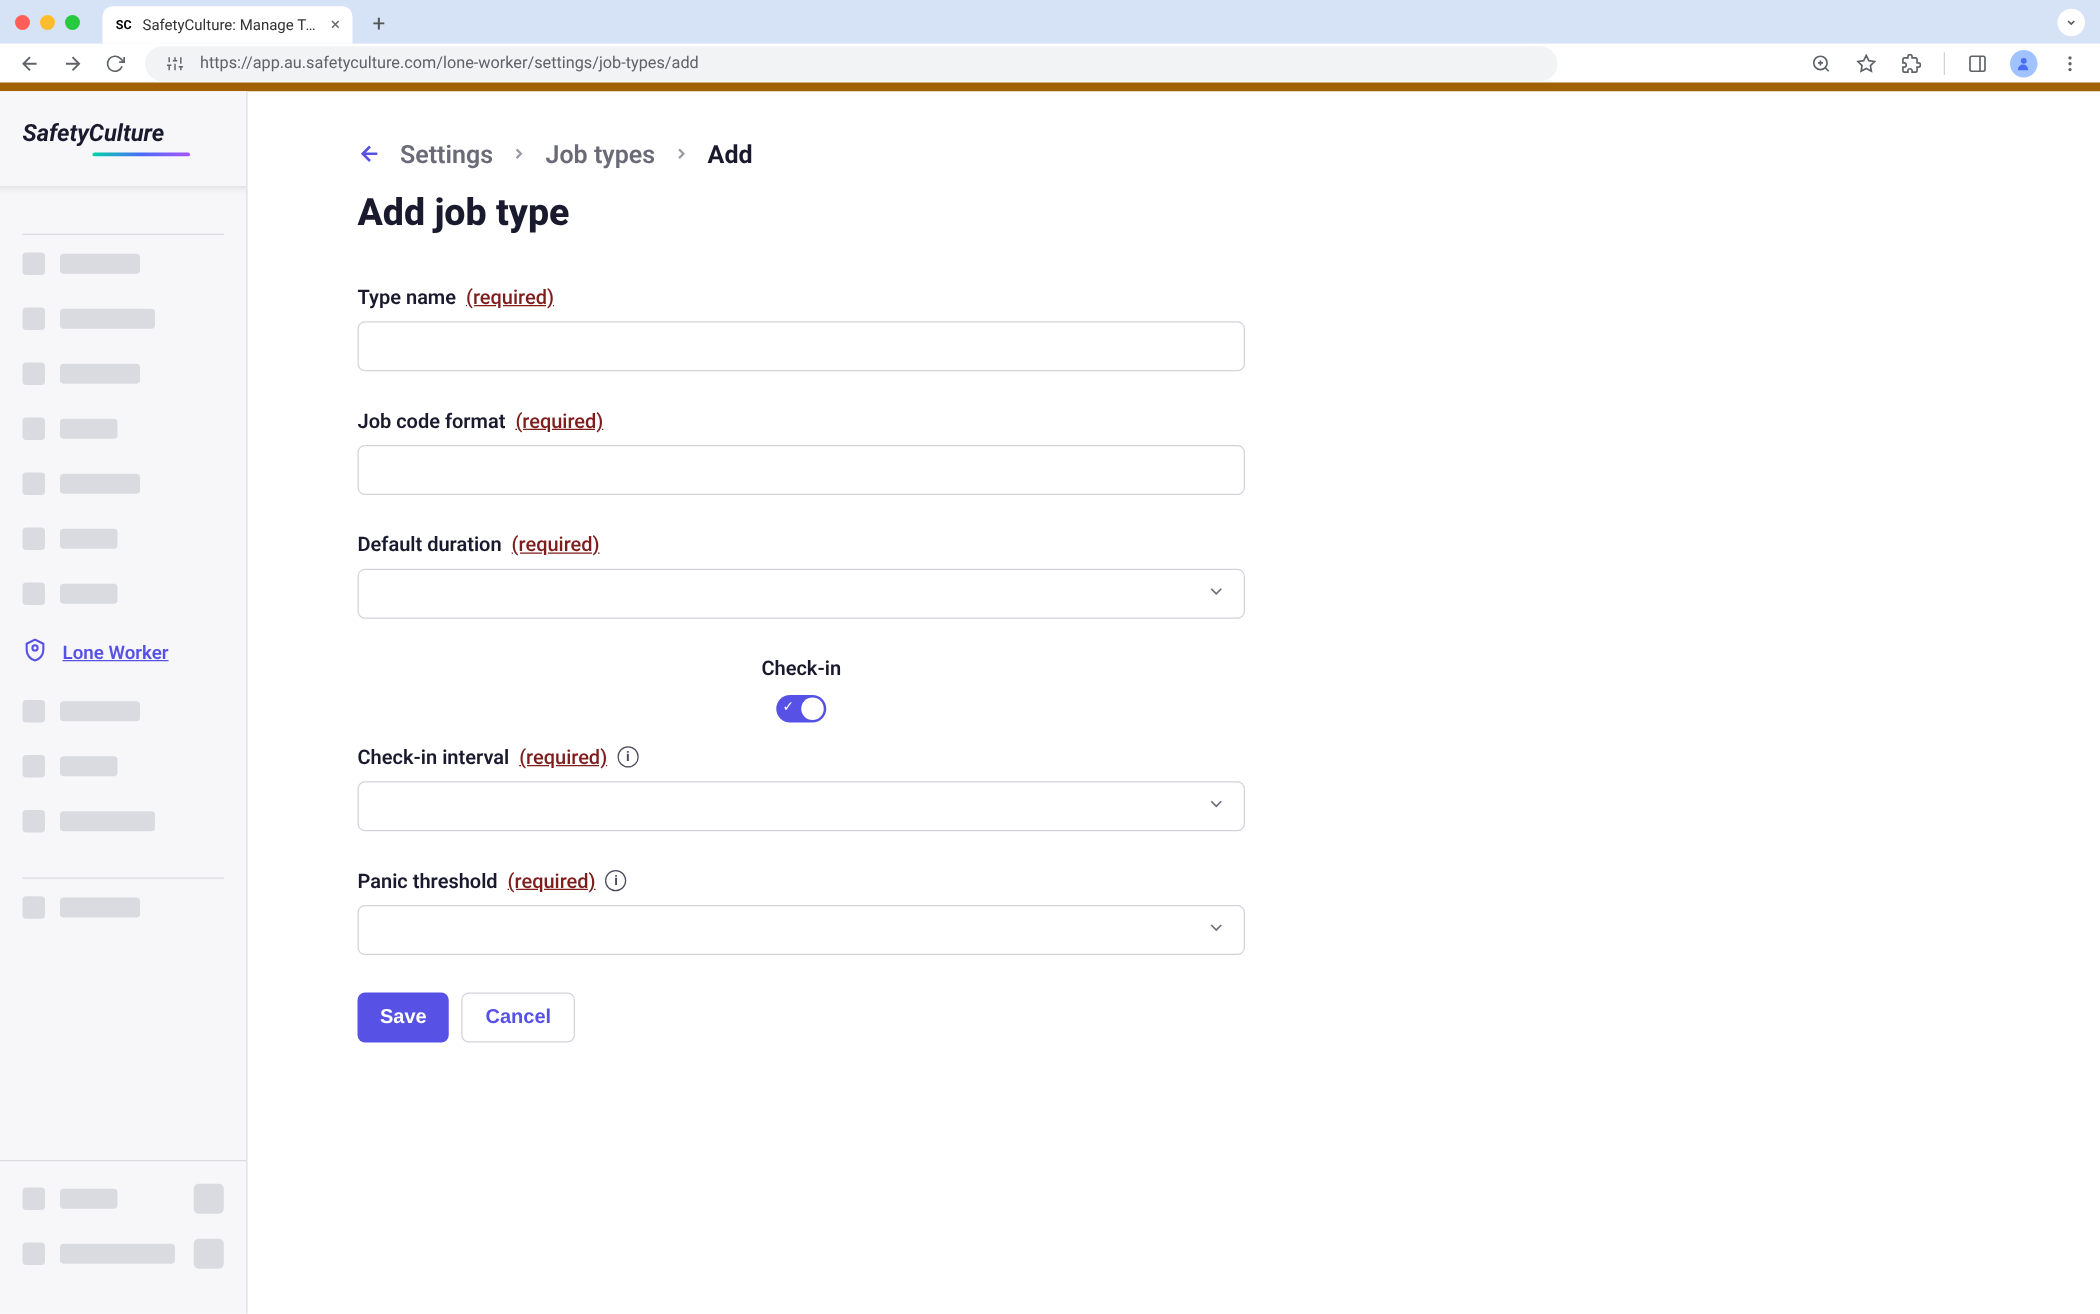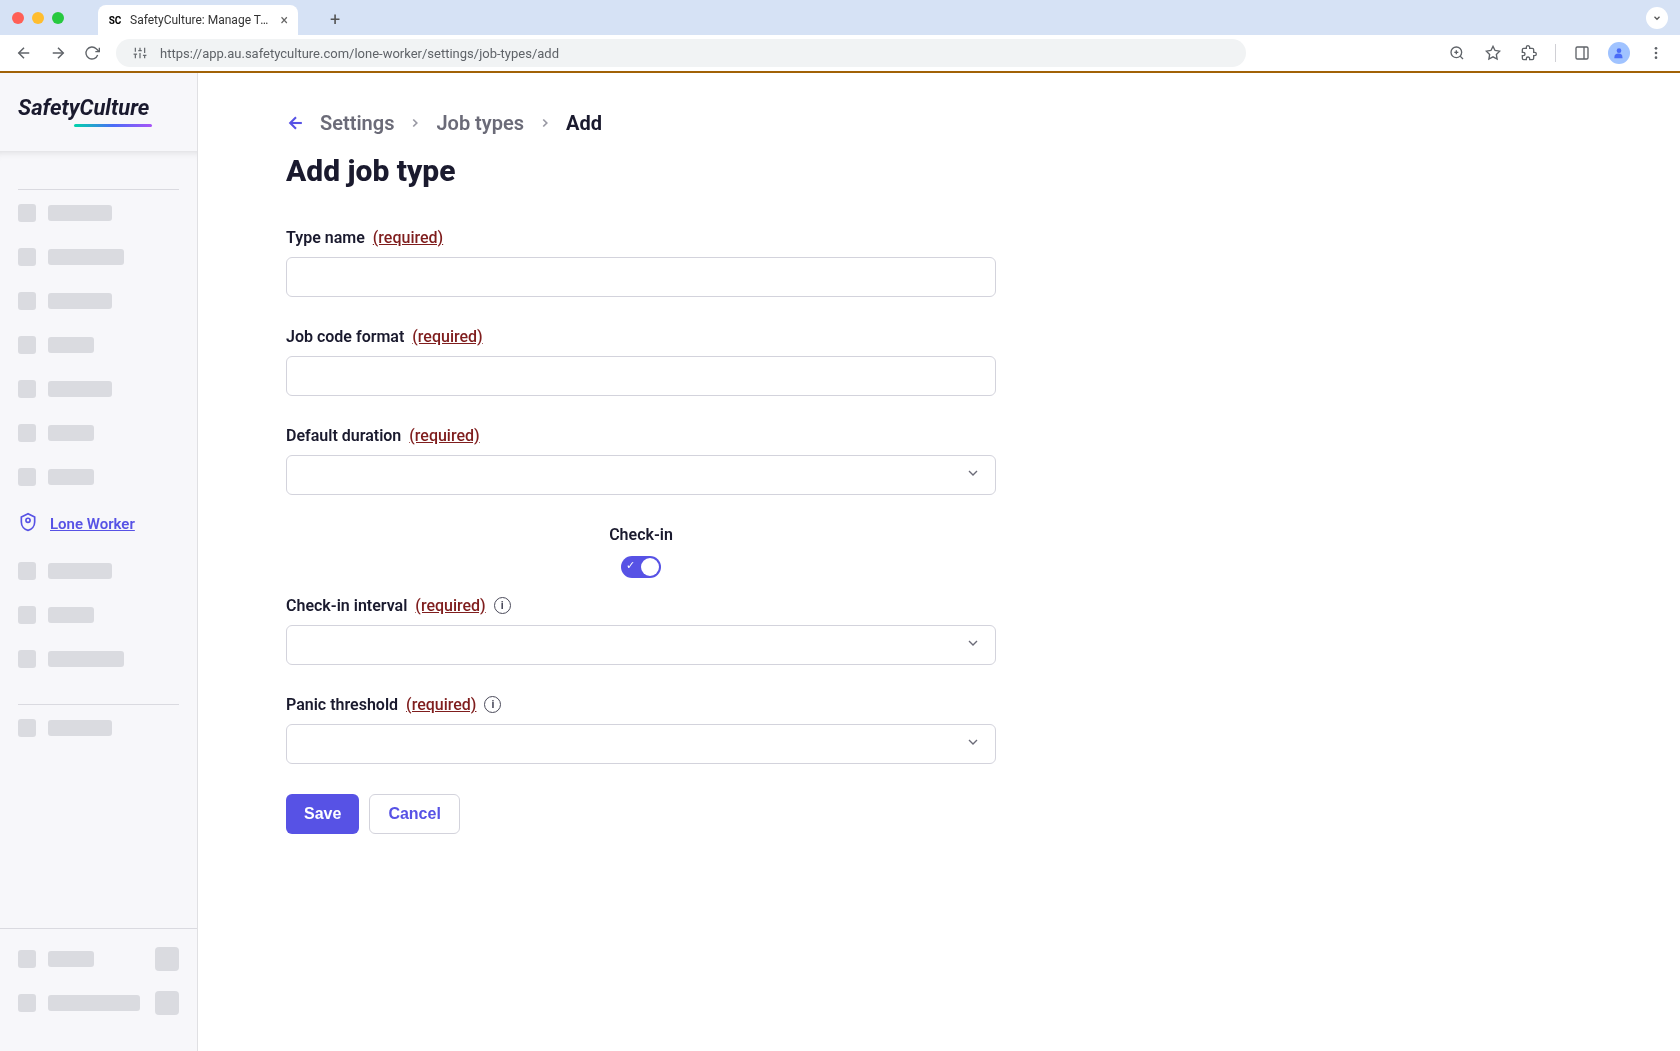--- a/index.html
+++ b/index.html
@@ -10,21 +10,21 @@
       height: 1051px;
       overflow: hidden;
     }
     
     .chrome-top {
       height: 35px;
       background: #d6e2f5;
       display: flex;
       align-items: center;
       padding: 4px 12px;
-      gap: 24px;
+      gap: 8px;
     }
     .traffic-lights { display: flex; gap: 8px; margin-right: 10px; }
     .traffic-light { width: 12px; height: 12px; border-radius: 50%; }
     .tl-red { background: #ff5f56; }
     .tl-yellow { background: #ffbd2e; }
     .tl-green { background: #27c93f; }
     .tab {
       background: #fff;
       border-radius: 8px 8px 0 0;
       padding: 6px 10px;
@@ -43,21 +43,21 @@
     .chrome-right { margin-left: auto; display: flex; align-items: center; gap: 10px;}
     .chevron-down-circle { width: 22px; height: 22px; border-radius: 50%; background: #fff; display:flex; align-items:center; justify-content:center; color:#555; font-size:12px;}
 
     .addr-bar {
       height: 38px;
       background: #fff;
       display: flex;
       align-items: center;
       padding: 0 14px;
       gap: 14px;
-      border-bottom: 2px solid #a16207;
+      border-bottom: 7px solid #a16207;
     }
     .nav-btn { color: #5f6368; font-size: 16px; width: 20px; display:flex; justify-content:center;}
     .url-pill {
       flex: 1;
       background: #f1f3f4;
       border-radius: 20px;
       height: 28px;
       display: flex;
       align-items: center;
       padding: 0 14px;
@@ -79,21 +79,21 @@
     .sidebar {
       width: 198px;
       background: #f7f7fa;
       border-right: 1px solid #e0e0e3;
       padding: 22px 18px 18px 18px;
       display: flex;
       flex-direction: column;
       position: relative;
     }
     .logo {
-      font-size: 22px;
+      font-size: 19px;
       font-weight: 700;
       font-style: italic;
       color: #1a1a2e;
       margin-bottom: 4px;
     }
     .logo-underline {
       width: 78px;
       height: 3px;
       background: linear-gradient(90deg, #00d4aa, #4a6cf7, #a855f7);
       margin-left: 56px;

